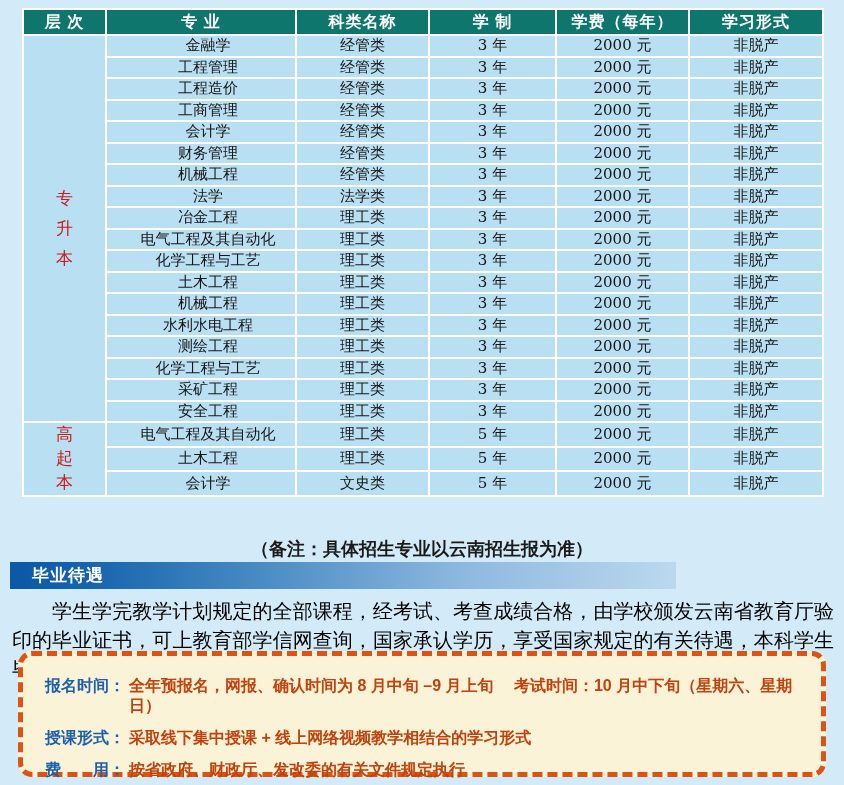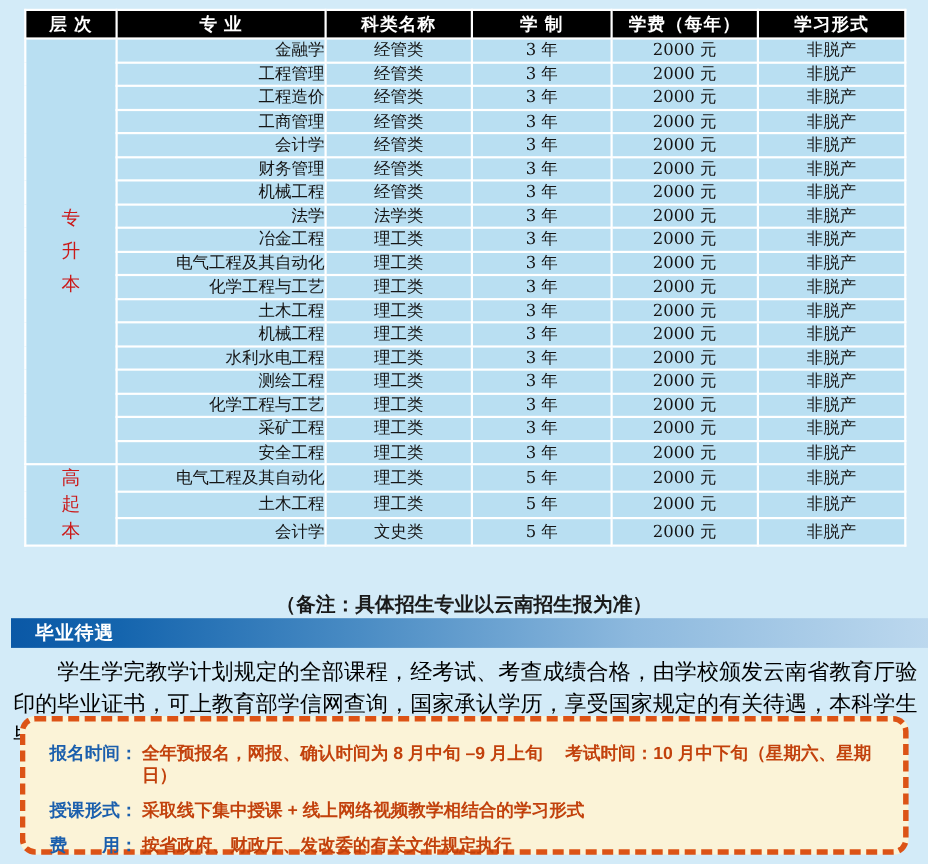--- a/index.html
+++ b/index.html
@@ -18,41 +18,41 @@
   
   .enroll-table {
     position: absolute;
     left: 22px;
     top: 8px;
     width: 800px;
     border-collapse: collapse;
     table-layout: fixed;
   }
   .enroll-table th {
-    background: #000000;
+    background: #0f766e;
     color: #ffffff;
     font-weight: bold;
     font-size: 16px;
     height: 22px;
     border: 2px solid #ffffff;
     padding: 1px 0;
     letter-spacing: 1px;
   }
   .enroll-table td {
     background: #b9dff2;
     border: 2px solid #ffffff;
     font-size: 15px;
     color: #151515;
     text-align: center;
     height: 19.5px;
     padding: 0;
     font-family: "DejaVu Serif", serif;
   }
   .enroll-table td.major-cell {
-    text-align: right;
+    text-align: center;
     padding-left: 14px;
   }
   .enroll-table td.level-cell {
     color: #cb1a1a;
     font-weight: normal;
     font-size: 17px;
     font-family: "Liberation Sans", sans-serif;
     vertical-align: middle;
   }
   .level-text {
@@ -74,21 +74,21 @@
     font-weight: bold;
     font-size: 18px;
     color: #1a1a1a;
   }
 
   
   .section-banner {
     position: absolute;
     left: 10px;
     top: 562px;
-    width: 834px;
+    width: 666px;
     height: 27px;
     background: linear-gradient(to right, #0a58a6 0%, #1565ae 12%, #4a8cc4 38%, #8db9de 68%, #bcd8ee 100%);
     color: #ffffff;
     font-weight: bold;
     font-size: 17px;
     line-height: 27px;
     padding-left: 22px;
     box-sizing: border-box;
     letter-spacing: 1px;
   }

